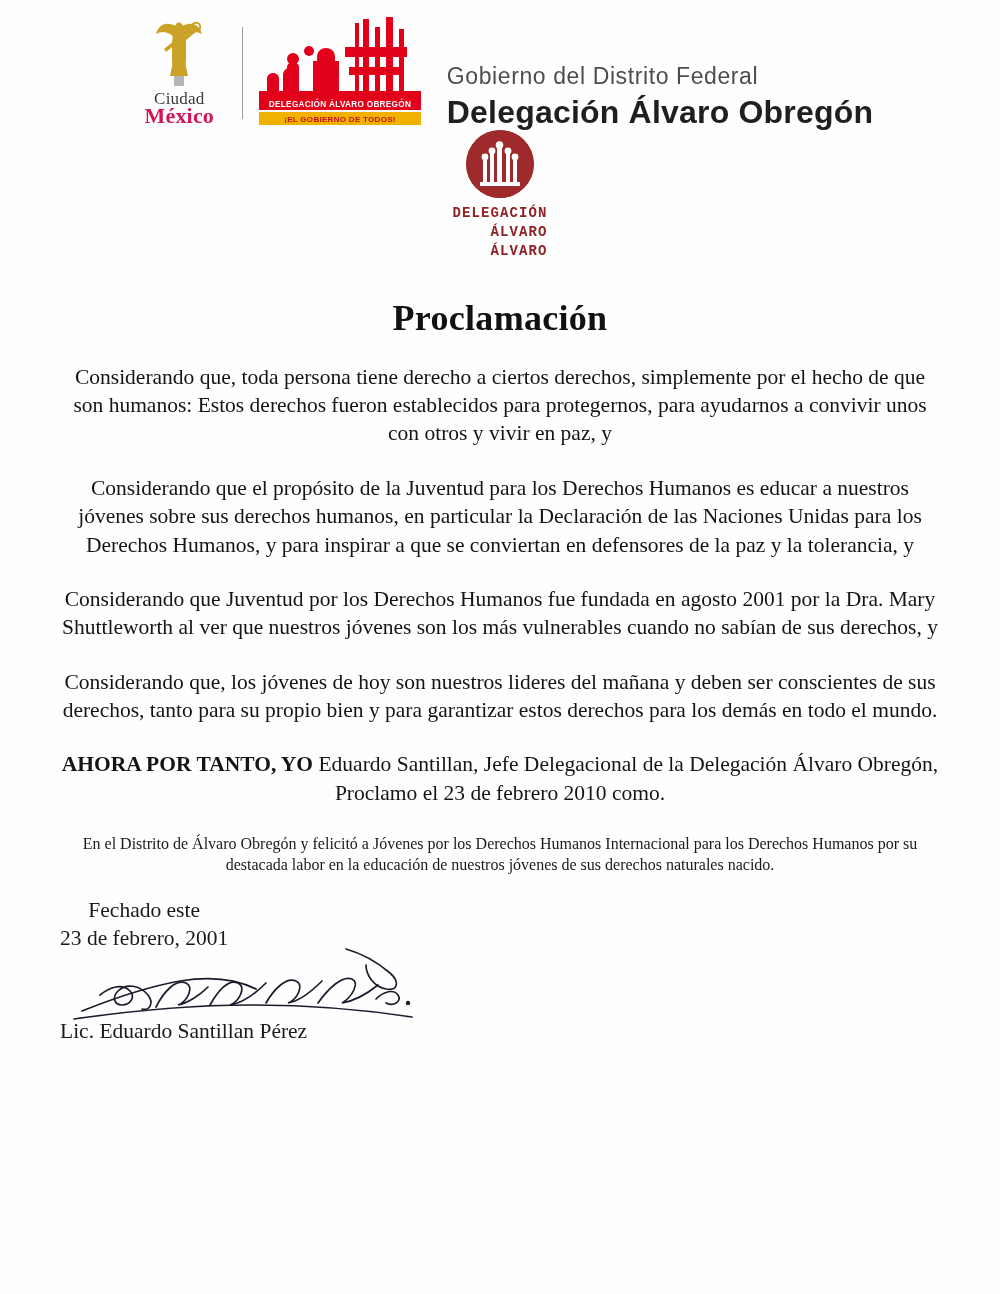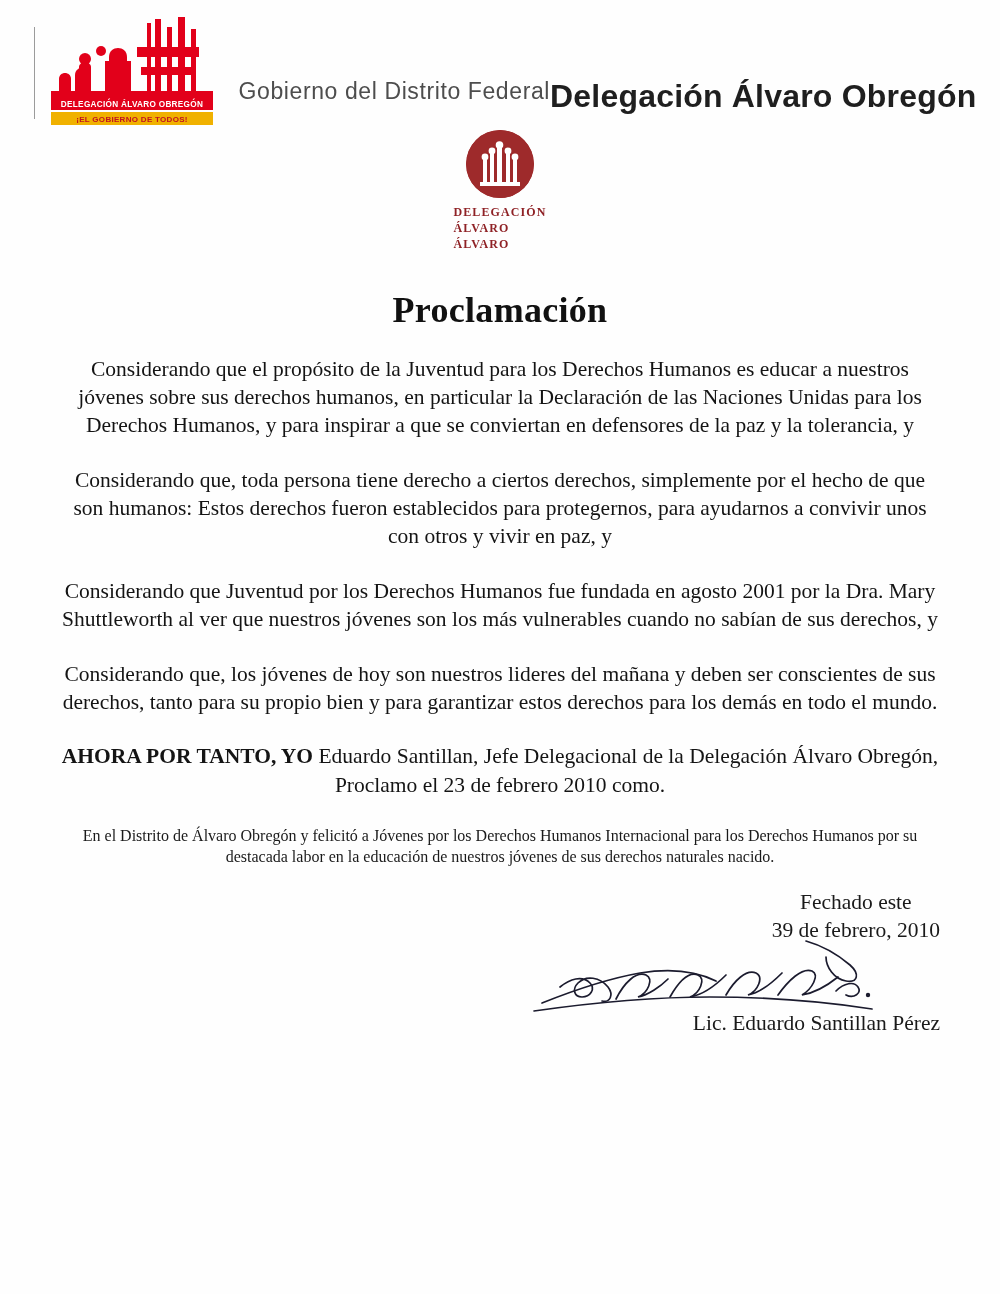--- a/index.html
+++ b/index.html
@@ -78,21 +78,21 @@
   .deleg-logo {
     width: 162px;
     height: 112px;
     position: relative;
   }
   .deleg-logo svg { display: block; }
 
   .header-titles {
     margin-left: 26px;
     display: flex;
-    flex-direction: row;
+    flex-direction: column;
     justify-content: center;
     margin-top: 47px;
   }
   .gobierno-line {
     font-family: "Liberation Sans", sans-serif;
     font-size: 23px;
     color: #4d4d4d;
     letter-spacing: .6px;
     margin-bottom: 4px;
   }
@@ -115,23 +115,23 @@
     width: 68px;
     height: 68px;
     border-radius: 50%;
     background: #9e2a2b;
     position: relative;
     overflow: hidden;
   }
   .seal-circle svg { display: block; }
   .seal-caption {
     margin-top: 6px;
-    text-align: left;
-    font-family: Liberation Serif, serif;
-    font-size: 12px;
+    text-align: right;
+    font-family: Liberation Mono, monospace;
+    font-size: 14px;
     font-weight: bold;
     color: #8f2226;
     line-height: 1.35;
     letter-spacing: 1.1px;
   }
 
   
   .doc-title {
     text-align: center;
     font-family: Liberation Serif, serif;
@@ -171,21 +171,21 @@
     font-size: 16px;
     line-height: 1.32;
     margin: 0 0 20px 0;
   }
 
   
   .sig-block {
     margin-top: 22px;
     display: flex;
     flex-direction: column;
-    align-items: flex-end;
+    align-items: flex-start;
     position: relative;
   }
   .sig-dated {
     font-size: 21.5px;
     line-height: 1.3;
     text-align: center;
   }
   .sig-graphic {
     position: relative;
     width: 420px;
@@ -199,20 +199,46 @@
     margin-top: -14px;
   }
 </style>
 </head>
 <body>
 
 <div class="page">
 
   <div class="header">
 
+    <div class="cdmx-logo">
+      <div class="cdmx-angel">
+        <svg width="52" height="70" viewBox="0 0 52 70" xmlns="http://www.w3.org/2000/svg">
+          <g fill="#c9a227">
+
+            <path d="M26 10 C14 2, 6 6, 3 16 C10 12, 16 14, 22 20 Z"></path>
+            <path d="M26 10 C38 2, 46 6, 49 16 C42 12, 36 14, 30 20 Z"></path>
+
+            <ellipse cx="26" cy="9" rx="4" ry="4.4"></ellipse>
+            <path d="M26 13 C21 13, 19 18, 19 26 L19 42 C19 48, 22 52, 26 52 C30 52, 33 48, 33 42 L33 26 C33 18, 31 13, 26 13 Z"></path>
+
+            <path d="M30 20 L42 10 L44 13 L32 23 Z"></path>
+            <circle cx="43" cy="9" r="4.2" fill="none" stroke="#c9a227" stroke-width="2"></circle>
+
+            <path d="M22 22 L11 31 L13 34 L24 25 Z"></path>
+
+            <path d="M20 44 L32 44 L35 58 L17 58 Z"></path>
+          </g>
+          <rect x="21" y="58" width="10" height="10" fill="#b5b5b5"></rect>
+        </svg>
+      </div>
+      <div class="cdmx-text">
+        <div class="cdmx-ciudad">Ciudad</div>
+        <div class="cdmx-mexico">México</div>
+      </div>
+    </div>
 
     <div class="divider-vert"></div>
 
     <div class="deleg-logo">
       <svg width="162" height="112" viewBox="0 0 162 112" xmlns="http://www.w3.org/2000/svg">
         <g fill="#e2001a">
 
           <path d="M96 6 L100 6 L100 78 L96 78 Z"></path>
           <path d="M104 2 L110 2 L110 78 L104 78 Z"></path>
           <path d="M116 10 L121 10 L121 78 L116 78 Z"></path>
@@ -268,36 +294,36 @@
       <div>DELEGACIÓN</div>
       <div>ÁLVARO</div>
       <div>ÁLVARO</div>
     </div>
   </div>
 
   <div class="doc-title">Proclamación</div>
 
   <div class="content">
 
+    <p class="para">Considerando que, toda persona tiene derecho a ciertos derechos, simplemente por el hecho de que son humanos: Estos derechos fueron establecidos para protegernos, para ayudarnos a convivir unos con otros y vivir en paz, y</p>
     <p class="para">Considerando que el propósito de la Juventud para los Derechos Humanos es educar a nuestros jóvenes sobre sus derechos humanos, en particular la Declaración de las Naciones Unidas para los Derechos Humanos, y para inspirar a que se conviertan en defensores de la paz y la tolerancia, y</p>
-    <p class="para">Considerando que, toda persona tiene derecho a ciertos derechos, simplemente por el hecho de que son humanos: Estos derechos fueron establecidos para protegernos, para ayudarnos a convivir unos con otros y vivir en paz, y</p>
     <p class="para">Considerando que Juventud por los Derechos Humanos fue fundada en agosto 2001 por la Dra. Mary Shuttleworth al ver que nuestros jóvenes son los más vulnerables cuando no sabían de sus derechos, y</p>
     <p class="para">Considerando que, los jóvenes de hoy son nuestros lideres del mañana y deben ser conscientes de sus derechos, tanto para su propio bien y para garantizar estos derechos para los demás en todo el mundo.</p>
 
     <p class="para">
       <span class="strong">AHORA POR TANTO, YO</span><span> Eduardo Santillan, Jefe Delegacional de la Delegación Álvaro Obregón, Proclamo el 23 de febrero 2010 como.</span>
     </p>
 
 
     <p class="closing">En el Distrito de Álvaro Obregón y felicitó a Jóvenes por los Derechos Humanos Internacional para los Derechos Humanos por su destacada labor en la educación de nuestros jóvenes de sus derechos naturales nacido.</p>
 
     <div class="sig-block">
       <div class="sig-dated">
         <div>Fechado este</div>
-        <div>39 de febrero, 2010</div>
+        <div>23 de febrero, 2001</div>
       </div>
 
       <div class="sig-graphic">
         <svg width="420" height="86" viewBox="0 0 420 86" xmlns="http://www.w3.org/2000/svg">
           <g fill="none" stroke="#1b1b2e" stroke-width="1.7" stroke-linecap="round">
             <path d="M286 2 C300 6, 316 14, 330 26 C340 35, 338 44, 326 42 C314 40, 306 28, 306 18"></path>
             <path d="M22 64 C52 52, 86 40, 120 34 C150 29, 176 32, 196 42"></path>
             <path d="M40 48 C50 40, 62 36, 70 44 C76 50, 70 58, 62 58 C54 58, 52 50, 58 44 C66 36, 80 38, 88 48 C94 56, 90 64, 82 62"></path>
             <path d="M96 60 C104 44, 116 32, 126 36 C134 40, 128 54, 118 58 C128 56, 140 48, 148 40"></path>
             <path d="M150 58 C158 44, 168 32, 178 36 C186 40, 180 54, 170 58 C182 56, 196 46, 206 36"></path>

